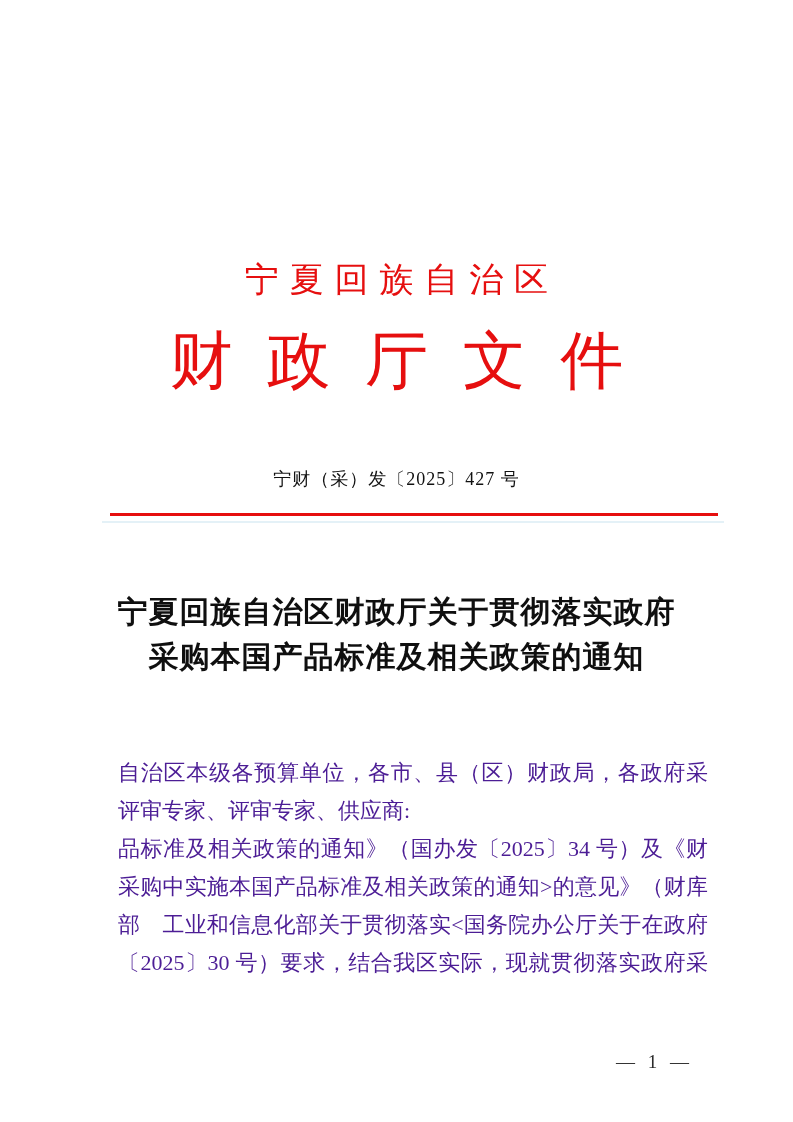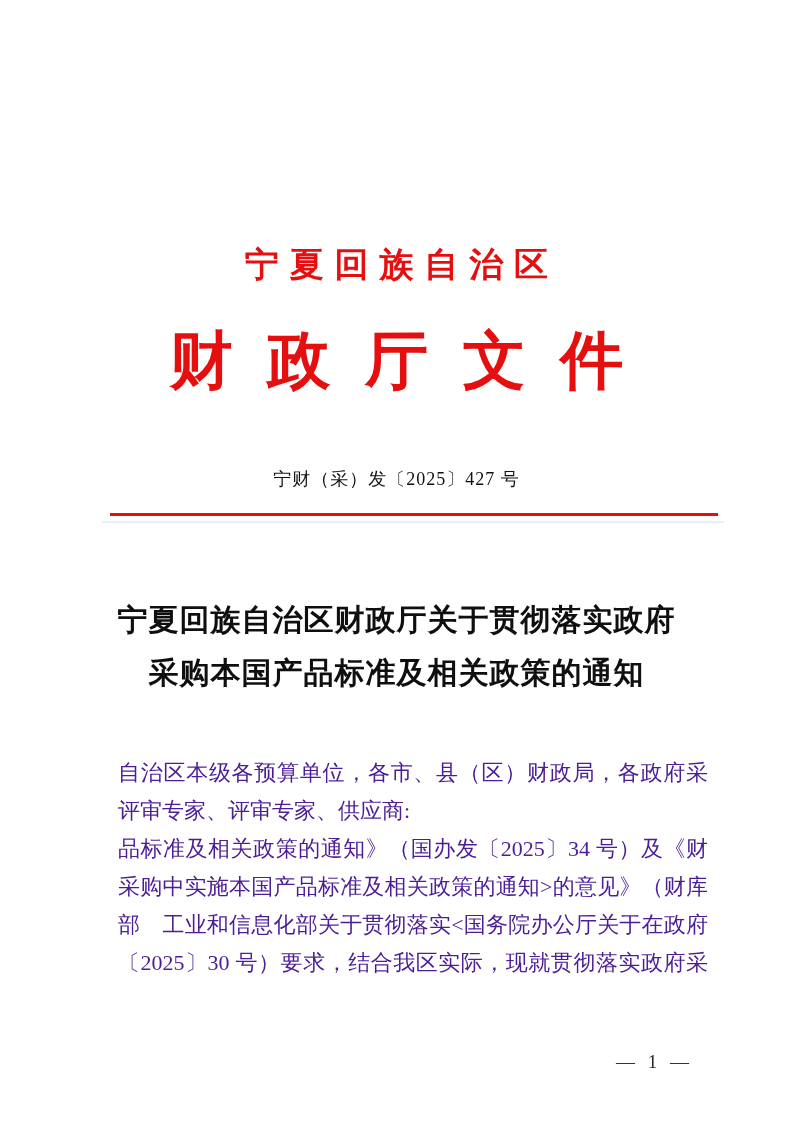--- a/index.html
+++ b/index.html
@@ -9,32 +9,32 @@
   .page{
     position:relative;
     width:793px;height:1122px;
     background:#ffffff;
     overflow:hidden;
     font-family:"Liberation Serif","DejaVu Serif",serif;
     color:#1c1c1c;
   }
   
   .org-name{
-    position:absolute;top:242px;left:0;width:100%;
+    position:absolute;top:257px;left:0;width:100%;
     text-align:center;
     color:var(--accent-red);
-    font-size:34px;font-weight:700;
+    font-size:34px;font-weight:400;
     letter-spacing:0.32em;text-indent:0.32em;
     white-space:nowrap;
   }
   .doc-type{
     position:absolute;top:318px;left:0;width:100%;
     text-align:center;
     color:var(--accent-red);
-    font-size:63px;font-weight:700;
+    font-size:63px;font-weight:400;
     letter-spacing:0.55em;text-indent:0.55em;
     white-space:nowrap;
   }
   .doc-number{
     position:absolute;top:467px;left:0;width:100%;
     text-align:center;
     color:#111;
     font-size:18px;
     letter-spacing:1px;
     white-space:nowrap;
@@ -48,21 +48,21 @@
     background:#e4f1f7;
   }
   
   .doc-title{
     position:absolute;top:589px;left:0;width:100%;margin:0;
     text-align:center;
     font-size:30px;line-height:45px;font-weight:700;
     color:#0f0f0f;
     letter-spacing:1px;
   }
-  .title-line{display:block;white-space:nowrap;margin-top:8px;}
+  .title-line{display:block;white-space:nowrap;}
   
   .body-text{
     position:absolute;top:722px;left:118px;width:590px;
     font-size:22px;
     color:#4c1d95;
     margin-top:32px;
   }
   .line{
     height:38px;line-height:38px;
     overflow:hidden;

